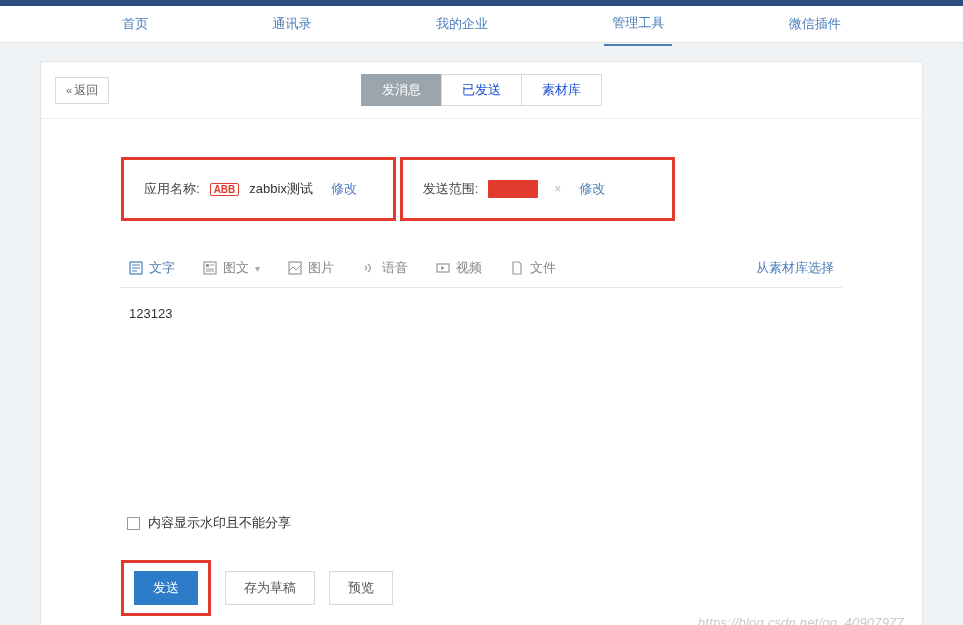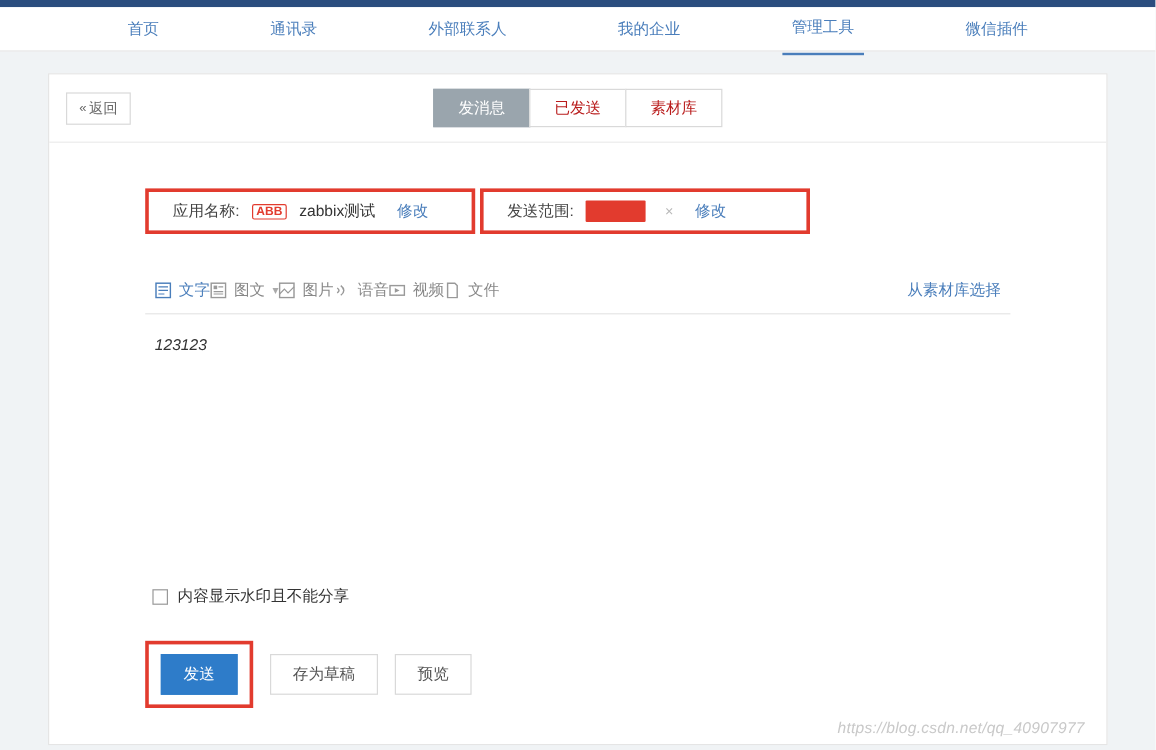--- a/index.html
+++ b/index.html
@@ -6,61 +6,60 @@
     body { background: #f0f3f5; font-size: 13px; color: #333; }
     .top-bar { height: 6px; background: #2b4d7e; width: 100%; }
     .nav { background: #fff; height: 37px; display: flex; justify-content: space-around; align-items: center; padding: 0 60px; border-bottom: 1px solid #e5e5e5; }
     .nav-item { color: #4a7ebb; font-size: 13px; cursor: pointer; padding: 12px 8px; position: relative; }
     .nav-item.active { border-bottom: 2px solid #4a7ebb; }
     .container { margin: 18px 40px 0 40px; background: #fff; border: 1px solid #e5e5e5; min-height: 560px; position: relative; }
     .back-btn { border: 1px solid #d9d9d9; padding: 4px 10px; font-size: 12px; display: inline-flex; align-items: center; gap: 2px; cursor: pointer; background: #fff; color: #666; }
     .back-arrow { font-size: 11px; }
     .topbar-ctrl { display: flex; align-items: center; justify-content: space-between; padding: 12px 14px; border-bottom: 1px solid #ececec; }
     .tab-group { display: flex; margin: 0 auto; }
-    .tab { border: 1px solid #d9d9d9; padding: 6px 20px; font-size: 13px; cursor: pointer; background: #fff; color: #b91c1c; margin-left: -1px; }
+    .tab { border: 1px solid #d9d9d9; padding: 6px 20px; font-size: 13px; cursor: pointer; background: #fff; color: #1d4ed8; margin-left: -1px; }
     .tab:first-child { margin-left: 0; }
     .tab.active { background: #9aa5ad; color: #fff; border-color: #9aa5ad; }
     .inner { padding: 30px 80px 20px 80px; }
-    .highlight-box { border: 3px solid #e23b2e; padding: 7px 20px; position: relative; display: inline-block; min-width: 275px; }
+    .highlight-box { border: 3px solid #e23b2e; padding: 20px 20px; position: relative; display: inline-block; min-width: 275px; }
     .highlight-box + .highlight-box { margin-top: 8px; }
     .highlight-box.h1 { margin-bottom: 8px; }
     .form-row { display: flex; align-items: center; gap: 10px; font-size: 13px; }
     .label { color: #444; }
     .badge-abb { background: #fff; border: 1px solid #e23b2e; color: #e23b2e; font-size: 10px; font-weight: bold; padding: 0px 3px; border-radius: 2px; }
     .app-name-text { color: #333; }
     .modify-link { color: #4a7ebb; cursor: pointer; margin-left: 8px; }
     .tag-chip { display: inline-flex; align-items: center; background: #e23b2e; height: 18px; width: 50px; border-radius: 1px; position: relative; }
     .tag-close { margin-left: 6px; color: #b9b9b9; font-size: 12px; cursor: pointer; }
-    .editor-tabs { display: flex; align-items: center; border-bottom: 1px solid #e5e5e5; padding: 0 8px 10px 8px; margin-top: 30px; }
+    .editor-tabs { display: flex; align-items: center; gap: 28px; border-bottom: 1px solid #e5e5e5; padding: 0 8px 10px 8px; margin-top: 30px; }
     .editor-tab { display: flex; align-items: center; gap: 6px; color: #888; cursor: pointer; font-size: 13px; }
     .editor-tab.active { color: #4a7ebb; }
     .editor-tab .ico { width: 14px; height: 14px; display: inline-flex; align-items: center; justify-content: center; }
     .spacer { flex: 1; }
     .select-lib { color: #4a7ebb; cursor: pointer; font-size: 13px; }
-    .editor-body { padding: 18px 8px; min-height: 200px; font-size: 13px; color: #333; font-style: italic; }
+    .editor-body { padding: 18px 8px; min-height: 200px; font-size: 13px; color: #333; }
     .checkbox-row { display: flex; align-items: center; gap: 8px; margin-top: 26px; margin-bottom: 28px; padding-left: 6px; font-size: 13px; color: #333; }
     .chk { width: 13px; height: 13px; border: 1px solid #999; display: inline-block; }
     .action-row { display: flex; align-items: center; gap: 14px; padding-left: 0px; }
     .btn { border: 1px solid #d9d9d9; padding: 7px 18px; font-size: 13px; background: #fff; cursor: pointer; color: #555; }
     .btn.primary { background: #2e7cc9; color: #fff; border-color: #2e7cc9; }
     .send-highlight { border: 3px solid #e23b2e; padding: 8px 10px; display: inline-block; }
     .watermark { position: absolute; bottom: 6px; right: 18px; color: #c9c9c9; font-size: 13px; font-style: italic; letter-spacing: 0.2px; }
     .topbar-leftplaceholder { width: 70px; }
     .topbar-rightplaceholder { width: 70px; }
     svg { display: block; }
   </style>
 </head>
 <body>
 
 <div class="top-bar"></div>
 
 <div class="nav">
   <div class="nav-item">首页</div>
   <div class="nav-item">通讯录</div>
-  <div class="nav-item">外部联系人</div>
   <div class="nav-item">我的企业</div>
   <div class="nav-item active">管理工具</div>
   <div class="nav-item">微信插件</div>
 </div>
 
 <div class="container">
 
   <div class="topbar-ctrl">
     <div class="topbar-leftplaceholder">
       <div class="back-btn">

